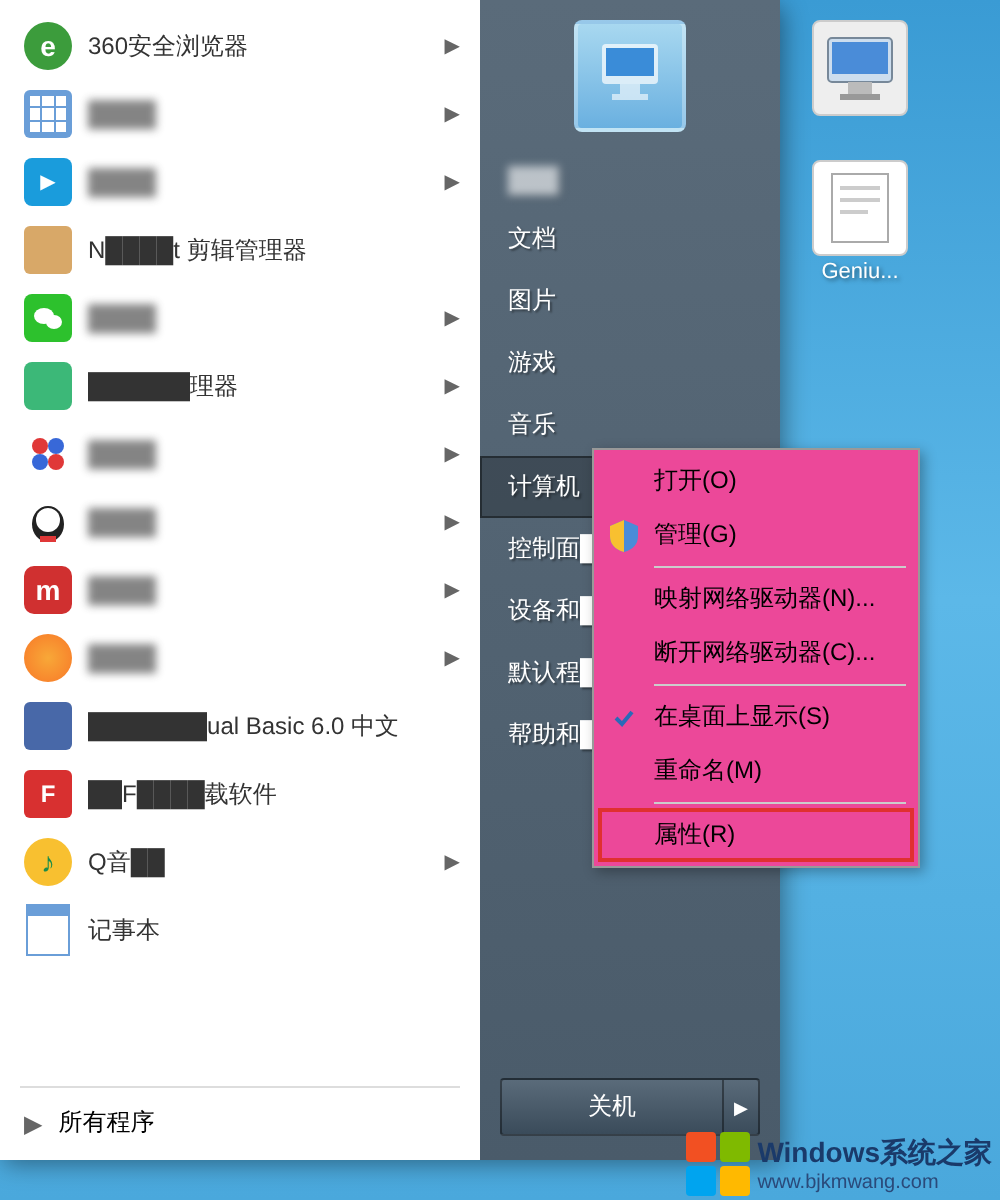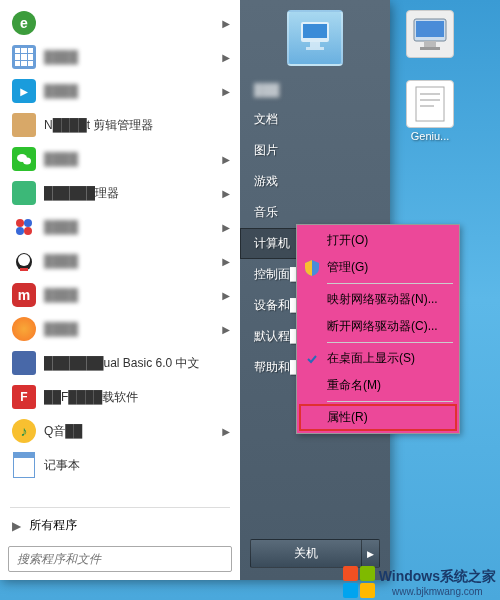--- a/index.html
+++ b/index.html
@@ -33,21 +33,21 @@
 .shutdown-row { display: flex; margin: 6px 10px 4px; }
 .shutdown-btn { flex: 1; background: linear-gradient(180deg, #5a6b7a, #3a4b5a); border: 1px solid rgba(0,0,0,0.4); color: #fff; font-size: 12px; padding: 5px 0; text-align: center; cursor: pointer; border-radius: 2px 0 0 2px; }
 .shutdown-arrow { width: 18px; background: linear-gradient(180deg, #5a6b7a, #3a4b5a); border: 1px solid rgba(0,0,0,0.4); border-left: none; color: #fff; display: flex; align-items: center; justify-content: center; font-size: 9px; border-radius: 0 2px 2px 0; cursor: pointer; }
 
 .context-menu { position: absolute; left: 296px; top: 224px; width: 164px; background: #ec4899; border: 1px solid #999; box-shadow: 2px 2px 6px rgba(0,0,0,0.3); padding: 2px; font-size: 12px; }
 .ctx-item { display: flex; align-items: center; padding: 5px 6px 5px 28px; cursor: pointer; position: relative; }
 .ctx-item .ctx-icon { position: absolute; left: 4px; width: 18px; height: 18px; display: flex; align-items: center; justify-content: center; }
 .ctx-sep { height: 1px; background: #ccc; margin: 2px 4px 2px 28px; }
 .ctx-item.highlighted { border: 2px solid #e03030; padding: 3px 4px 3px 26px; }
 
-.watermark { position: absolute; bottom: 2px; right: 4px; display: flex; align-items: center; font-size: 14px; text-align: center; }
+.watermark { position: absolute; bottom: 2px; right: 4px; display: flex; align-items: center; font-size: 14px; }
 .watermark .wlogo { width: 32px; height: 32px; display: grid; grid-template: 1fr 1fr / 1fr 1fr; gap: 2px; margin-right: 4px; }
 .watermark .wlogo div { border-radius: 2px; }
 .watermark-text { color: #1a3a6a; font-weight: bold; }
 .watermark-sub { font-size: 10px; color: #2a4a7a; display: block; }
 
 .blur-text { filter: blur(2px); opacity: 0.6; }
 </style>
 </head>
 <body>
 
@@ -75,20 +75,21 @@
   </div>
 </div>
 
 <div class="start-menu">
   <div class="left-panel">
     <div class="program-list" id="program-list">
         <div class="program-item">
           <div class="prog-icon">
             <div style="width:24px;height:24px;border-radius:50%;background:#3c9c3c;display:flex;align-items:center;justify-content:center;color:#fff;font-weight:bold;font-size:14px">e</div>
           </div>
+          <span>360安全浏览器</span>
           <span class="arrow">▶</span>
         </div>
         <div class="program-item">
           <div class="prog-icon">
             <div style="width:24px;height:24px;background:#6a9ed8;border-radius:3px;display:grid;grid-template:repeat(3,1fr)/repeat(3,1fr);gap:1px;padding:3px">
               <div style="background:#fff"></div>
               <div style="background:#fff"></div>
               <div style="background:#fff"></div>
               <div style="background:#fff"></div>
               <div style="background:#fff"></div>
@@ -199,23 +200,20 @@
               <div style="position:absolute;top:0;left:0;right:0;height:5px;background:#6a9ed8"></div>
             </div>
           </div>
           <span>记事本</span>
         </div>
       </div>
     <div class="divider"></div>
     <div class="all-programs">
       <span class="tri">▶</span>
       <span>所有程序</span>
-    </div>
-    <div class="search-box">
-      <input type="text" placeholder="搜索程序和文件" style="">
     </div>
   </div>
 
   <div class="right-panel">
     <div class="user-pic">
       <svg width="40" height="40" viewBox="0 0 40 40">
           <rect x="6" y="4" width="28" height="20" rx="2" fill="#fff" opacity="0.7"></rect>
           <rect x="8" y="6" width="24" height="14" fill="#3a8cd8"></rect>
           <rect x="15" y="24" width="10" height="5" fill="#fff" opacity="0.6"></rect>
           <rect x="11" y="29" width="18" height="3" fill="#fff" opacity="0.6"></rect>

